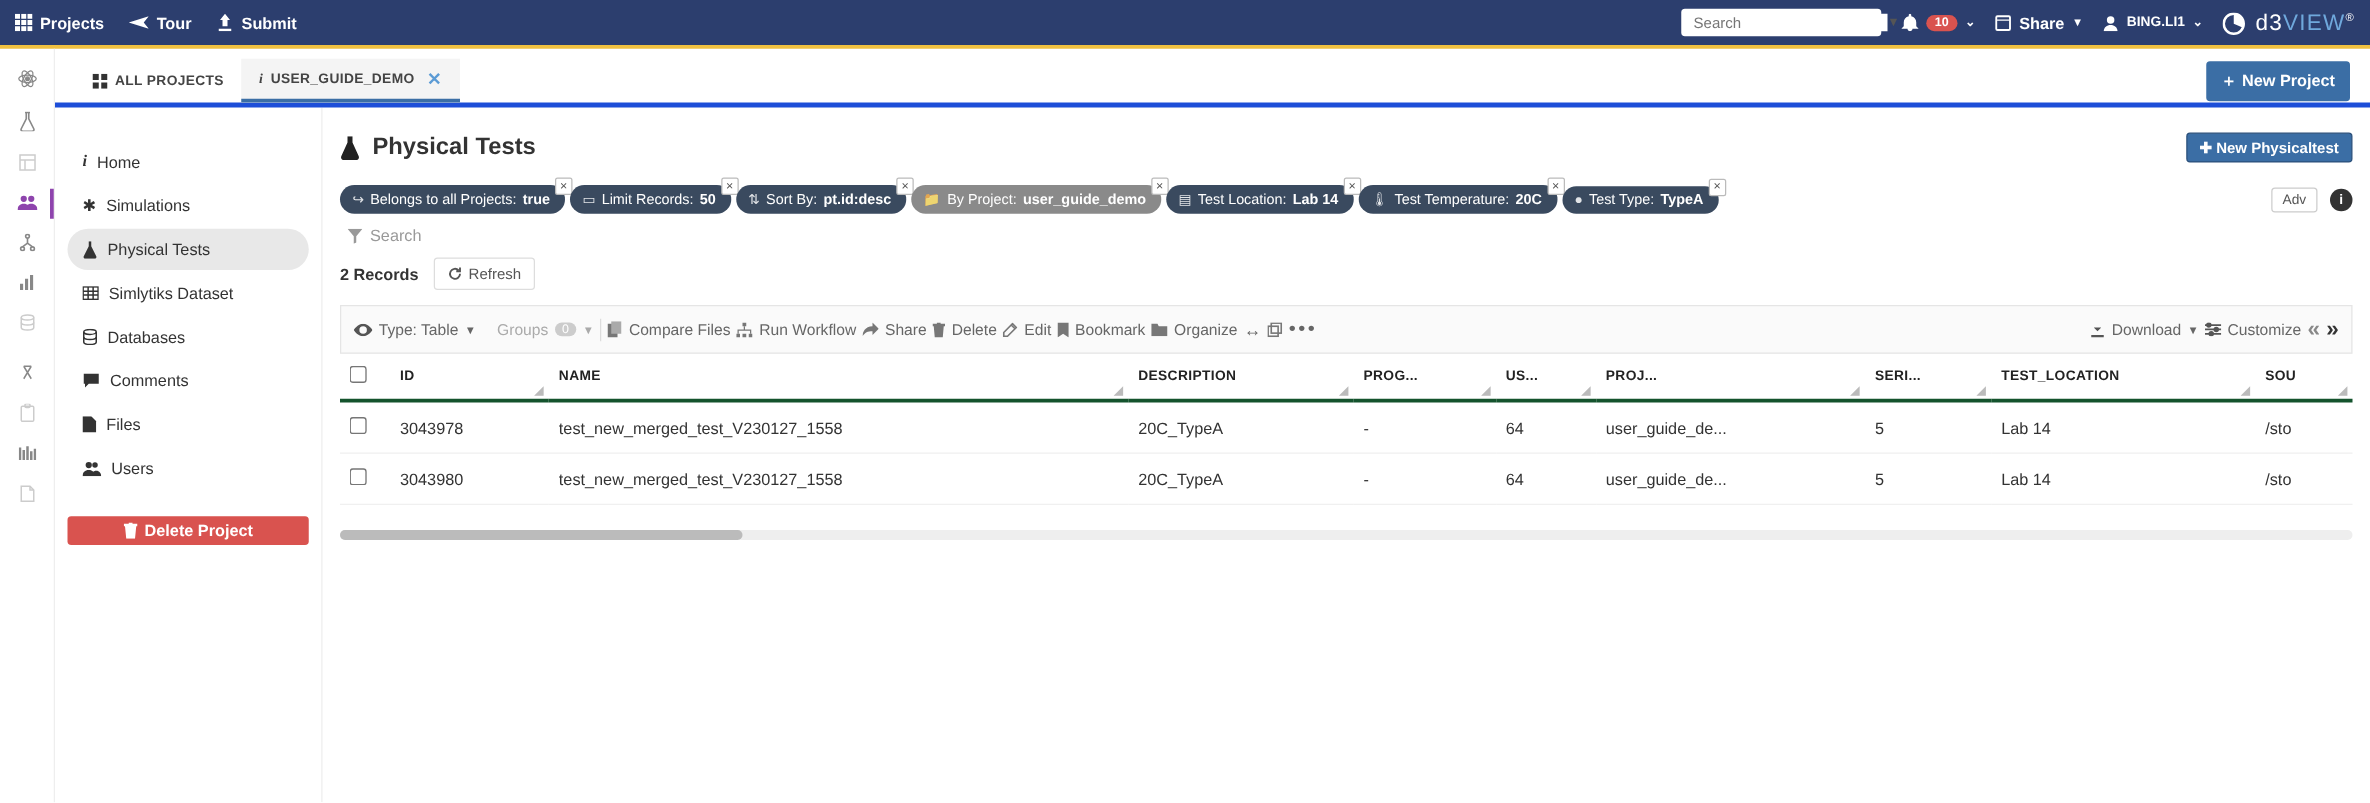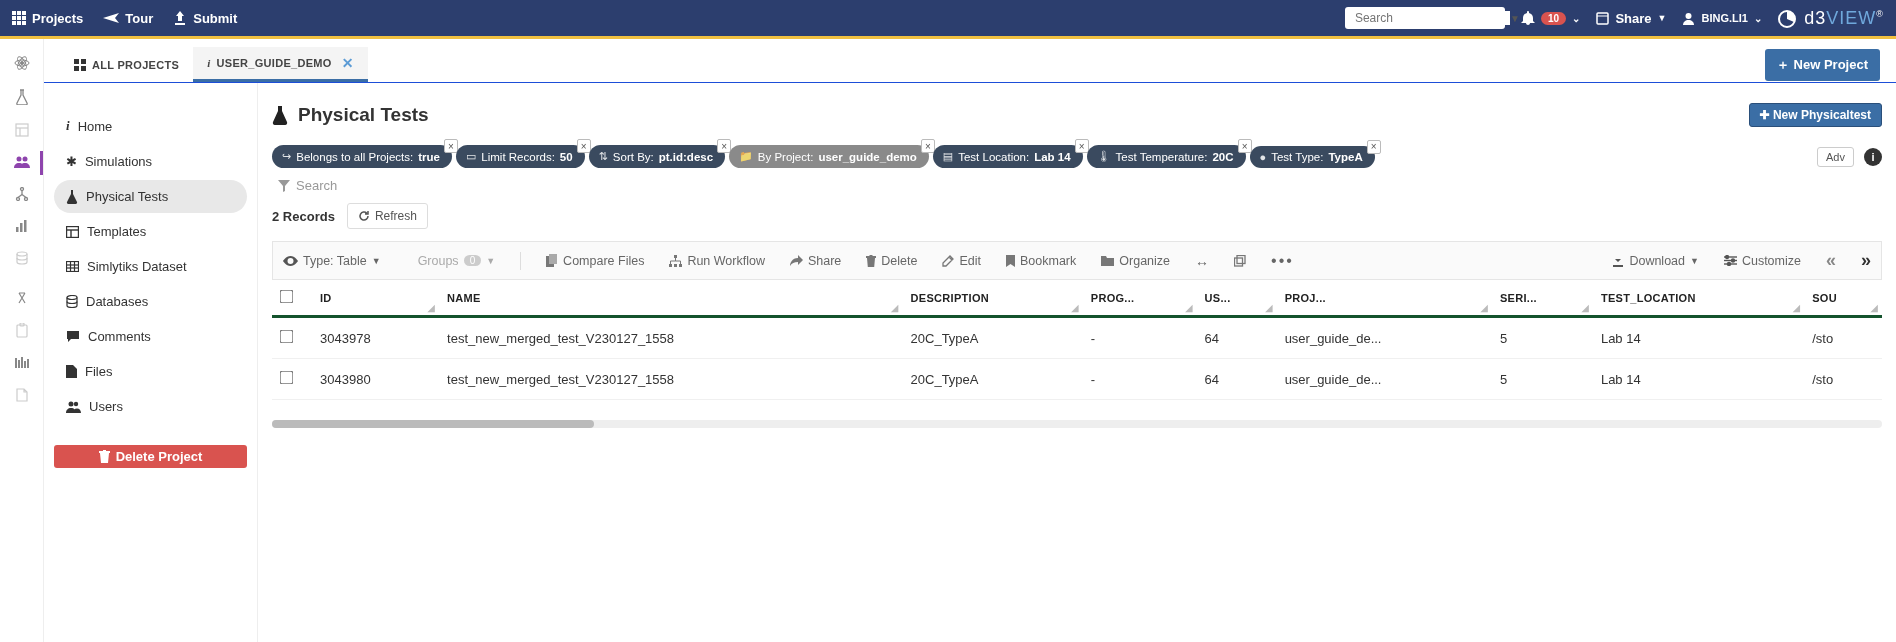--- a/index.html
+++ b/index.html
@@ -24,21 +24,21 @@
 
 .icon-rail { width: 44px; border-right: 1px solid #eee; display: flex; flex-direction: column; align-items: center; padding-top: 16px; gap: 18px; }
 .icon-rail .rail-icon { color: #888; font-size: 16px; cursor: pointer; position: relative; }
 .icon-rail .rail-icon.active { color: #8e44ad; }
 .icon-rail .rail-icon.active::before { content:''; position:absolute; right:-13px; top:-4px; width:3px; height:24px; background:#8e44ad; }
 
 
 .main-col { flex: 1; display: flex; flex-direction: column; }
 
 
-.tabs-row { display: flex; align-items: center; border-bottom: 1px solid #1d4ed8; padding: 8px 16px 0 16px; position: relative; }
+.tabs-row { display: flex; align-items: center; border-bottom: 4px solid #1d4ed8; padding: 8px 16px 0 16px; position: relative; }
 .tab { display: flex; align-items: center; gap: 6px; padding: 8px 14px; font-size: 11px; font-weight: bold; color: #444; cursor: pointer; letter-spacing: 0.3px; }
 .tab.active { border-bottom: 3px solid #3b6ea5; background: #f4f4f4; }
 .tab .close-x { color: #5b9bd5; font-size: 14px; margin-left: 4px; cursor: pointer; }
 .new-proj-btn { margin-left: auto; background: #3b6ea5; color: #fff; padding: 7px 12px; border-radius: 3px; font-size: 13px; font-weight: bold; cursor: pointer; display: flex; align-items: center; gap: 4px; }
 
 
 .content-wrap { display: flex; flex: 1; overflow: hidden; }
 .inner-sidebar { width: 214px; border-right: 1px solid #eee; padding: 26px 10px 10px 10px; }
 .inner-sidebar .nav-item2 { display: flex; align-items: center; gap: 8px; padding: 9px 12px; border-radius: 20px; cursor: pointer; color: #333; font-size: 13px; margin-bottom: 2px; }
 .inner-sidebar .nav-item2.active { background: #e8e8e8; }
@@ -58,21 +58,21 @@
 .adv-btn { margin-left: auto; border: 1px solid #ccc; padding: 3px 8px; font-size: 11px; border-radius: 3px; cursor: pointer; color:#555; }
 .info-dot { width:18px; height:18px; border-radius:50%; background:#333; color:#fff; display:flex; align-items:center; justify-content:center; font-size:11px; font-weight:bold; margin-left:6px; }
 
 .search-line { display: flex; align-items: center; gap: 6px; color: #999; font-size: 13px; padding: 4px 6px; margin-top:6px; margin-bottom: 6px; }
 
 .records-row { display: flex; align-items: center; gap: 12px; margin-bottom: 12px; }
 .records-row .count { font-weight: bold; font-size: 13px; }
 .refresh-btn { border: 1px solid #ddd; padding: 5px 10px; border-radius: 3px; font-size: 12px; cursor: pointer; color: #555; display:flex; align-items:center; gap:5px; }
 
 
-.tbl-toolbar { border: 1px solid #e5e5e5; background: #fafafa; padding: 8px 10px; display: flex; align-items: center; gap: 25px; color: #666; font-size: 12.5px; }
+.tbl-toolbar { border: 1px solid #e5e5e5; background: #fafafa; padding: 8px 10px; display: flex; align-items: center; gap: 5px; color: #666; font-size: 12.5px; }
 .tbl-toolbar .tb-item { display: flex; align-items: center; gap: 5px; cursor: pointer; }
 .tbl-toolbar .groups-badge { background: #ccc; color:#fff; border-radius: 8px; padding: 0 6px; font-size: 10px; }
 .tbl-toolbar .spacer { flex: 1; }
 .tbl-toolbar .arrow-big { font-size: 18px; font-weight: bold; color: #888; cursor:pointer; }
 .tbl-toolbar .arrow-big.dark { color: #333; }
 
 
 .data-table { width: 100%; border-collapse: collapse; margin-top: 0; }
 .data-table th { text-align: left; padding: 10px 8px; font-size: 11px; font-weight: bold; color: #222; border-bottom: 3px solid #14532d; position: relative; letter-spacing: 0.3px; }
 .data-table th .resize { position: absolute; right: 4px; bottom: 2px; color: #bbb; font-size: 9px; }
@@ -283,30 +283,20 @@
           <span>✱</span>
           <span>Simulations</span>
         </div>
         <div class="nav-item2 active">
           <span>
               <svg width="12" height="14" viewBox="0 0 12 14" fill="#333">
                 <path d="M4 0h4M5 0v4l-4 8c-.4.8.2 2 1.3 2h7.4c1.1 0 1.7-1.2 1.3-2l-4-8V0"></path>
               </svg>
             </span>
           <span>Physical Tests</span>
-        </div>
-        <div class="nav-item2">
-          <span>
-              <svg width="13" height="12" viewBox="0 0 13 12" fill="none" stroke="#333" stroke-width="1.4">
-                <rect x="0.5" y="0.5" width="12" height="11"></rect>
-                <line x1="0.5" y1="4" x2="12.5" y2="4"></line>
-                <line x1="5" y1="4" x2="5" y2="11.5"></line>
-              </svg>
-            </span>
-          <span>Templates</span>
         </div>
         <div class="nav-item2">
           <span>
               <svg width="13" height="11" viewBox="0 0 13 11" fill="none" stroke="#333" stroke-width="1.2">
                 <rect x="0.5" y="0.5" width="12" height="10"></rect>
                 <line x1="0.5" y1="4" x2="12.5" y2="4"></line>
                 <line x1="0.5" y1="7" x2="12.5" y2="7"></line>
                 <line x1="4.5" y1="0.5" x2="4.5" y2="10.5"></line>
                 <line x1="8.5" y1="0.5" x2="8.5" y2="10.5"></line>
               </svg>

